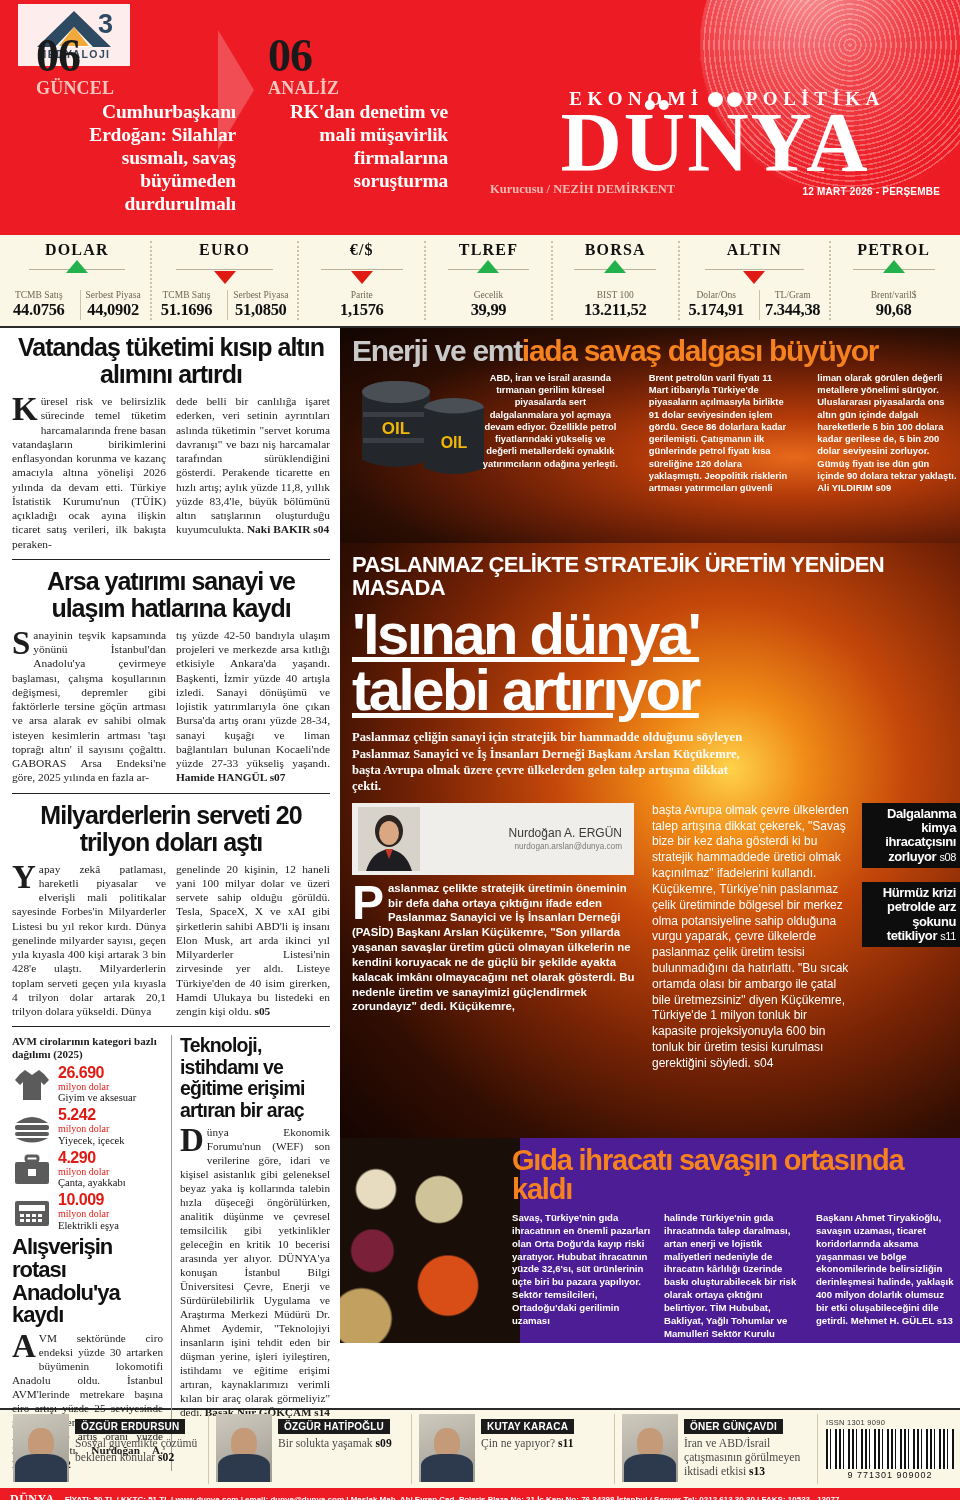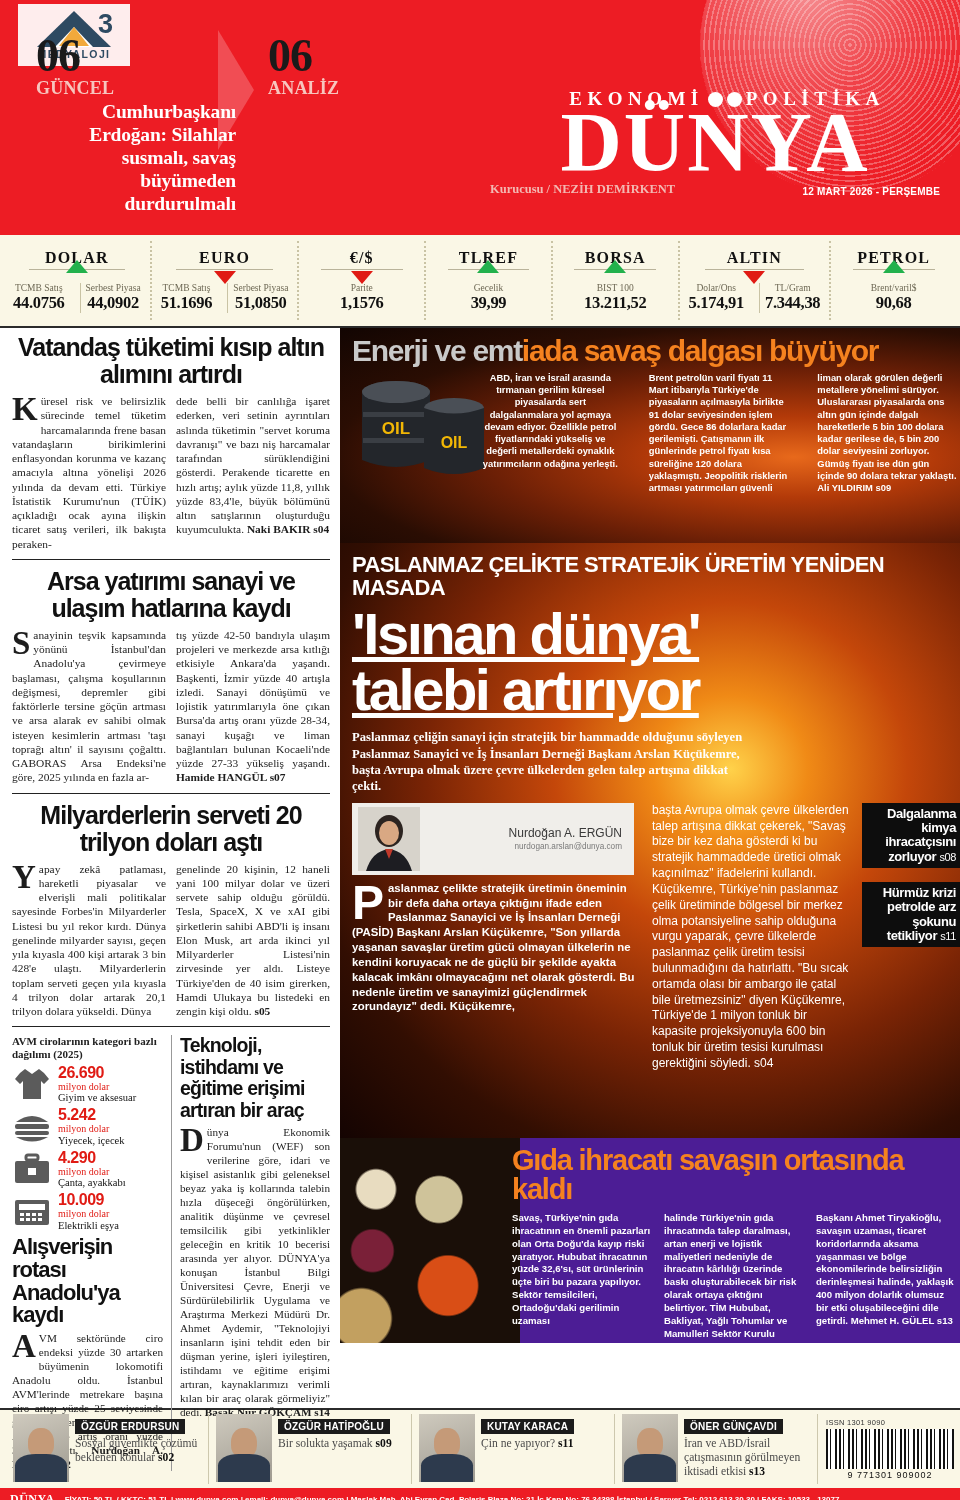--- a/index.html
+++ b/index.html
@@ -104,21 +104,21 @@
     letter-spacing: 0.2px;
   }
 
   
   .ticker {
     height: 96px; background: #FAF7E6; border-top: 3px solid #ED1C24;
     border-bottom: 2px solid #2b2b2b; display: flex; padding: 6px 4px;
   }
   .tick {
     flex: 1; display: flex; flex-direction: column; align-items: center;
-    justify-content: center; position: relative;
+    justify-content: space-between; position: relative;
     border-right: 2px dotted #c9c3a4; padding: 0 4px;
   }
   .tick:last-child { border-right: none; }
   .tick-name {
     font-family: "Liberation Serif", serif; font-weight: bold; font-size: 16px;
     color: #111; letter-spacing: 1.2px;
   }
   .tick-arrow-row { width: 70%; border-top: 1px solid #b9b39a; margin-top: 2px; position: relative; height: 12px; }
   .arrow-up, .arrow-dn {
     position: absolute; left: 50%; transform: translateX(-50%); top: -10px;
@@ -162,21 +162,21 @@
   .hr-thin { border: none; border-top: 1.5px solid #222; margin: 7px 0 8px; }
 
   
   .info-row { display: flex; gap: 8px; margin-top: 2px; }
   .info-left { width: 152px; }
   .info-right { width: 160px; border-left: 1.5px solid #999; padding-left: 8px; }
   .info-title {
     font-family: "Liberation Serif", serif; font-size: 11px; font-weight: bold;
     line-height: 1.15; color: #222; margin-bottom: 4px;
   }
-  .info-item { display: flex; gap: 6px; align-items: center; margin-bottom: 3px; }
+  .info-item { display: flex; gap: 6px; align-items: flex-end; margin-bottom: 3px; }
   .ico { width: 40px; height: 38px; flex: 0 0 40px; position: relative; }
   .ico svg { width: 40px; height: 38px; }
   .info-val {
     font-family: "Liberation Sans", sans-serif; font-weight: bold; font-size: 16px;
     color: #E01B14; line-height: 1; letter-spacing: -0.5px;
   }
   .info-unit { font-family: "Liberation Serif", serif; font-size: 10px; color: #E01B14; line-height: 1.15; }
   .info-cat { font-family: "Liberation Serif", serif; font-size: 10.5px; color: #111; line-height: 1.15; }
 
   .info-head {
@@ -358,20 +358,21 @@
 
     <div class="promo" id="promo-1">
       <div class="promo-num">06</div>
       <div class="promo-kicker">GÜNCEL</div>
       <div class="promo-head">Cumhurbaşkanı Erdoğan: Silahlar susmalı, savaş büyümeden durdurulmalı</div>
     </div>
 
     <div class="promo" id="promo-2">
       <div class="promo-num">06</div>
       <div class="promo-kicker">ANALİZ</div>
+      <div class="promo-head">RK'dan denetim ve mali müşavirlik firmalarına soruşturma</div>
     </div>
 
     <div class="brand">
       <div class="brand-top">
         <span>EKONOMİ</span>
         <span class="dot"></span>
         <span class="dot"></span>
         <span>POLİTİKA</span>
       </div>
       <div class="brand-main">DÜNYA</div>

